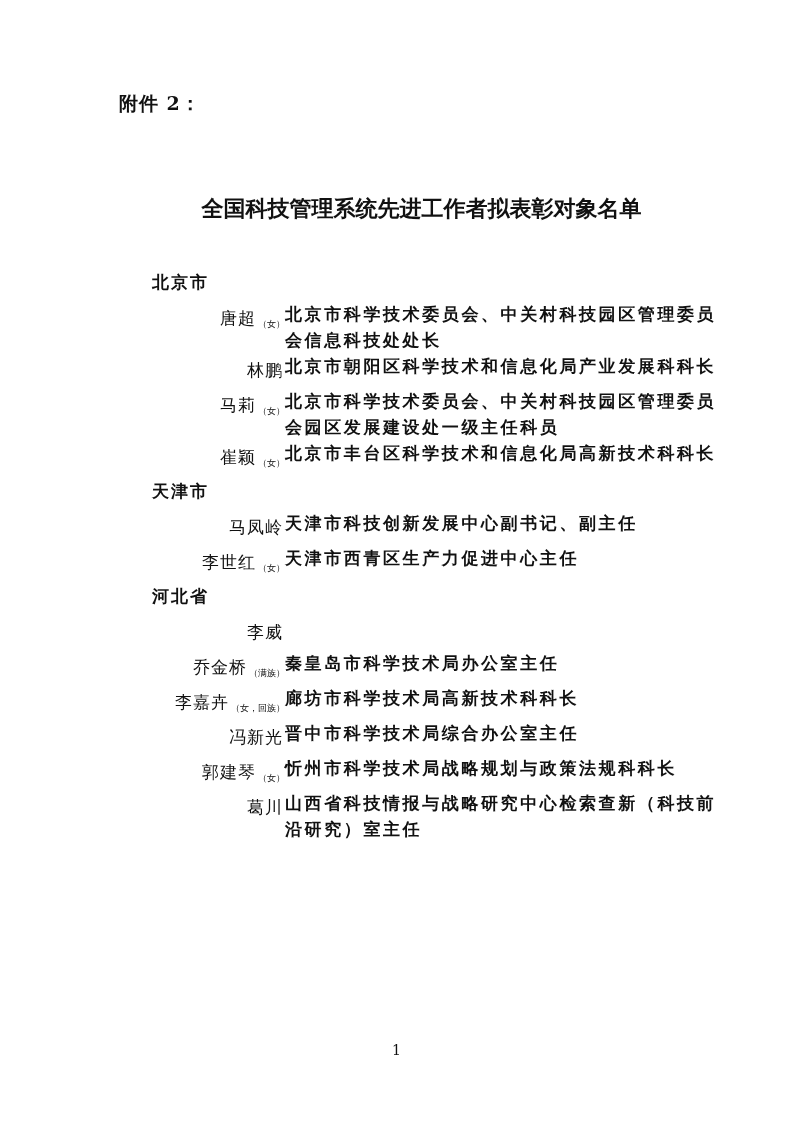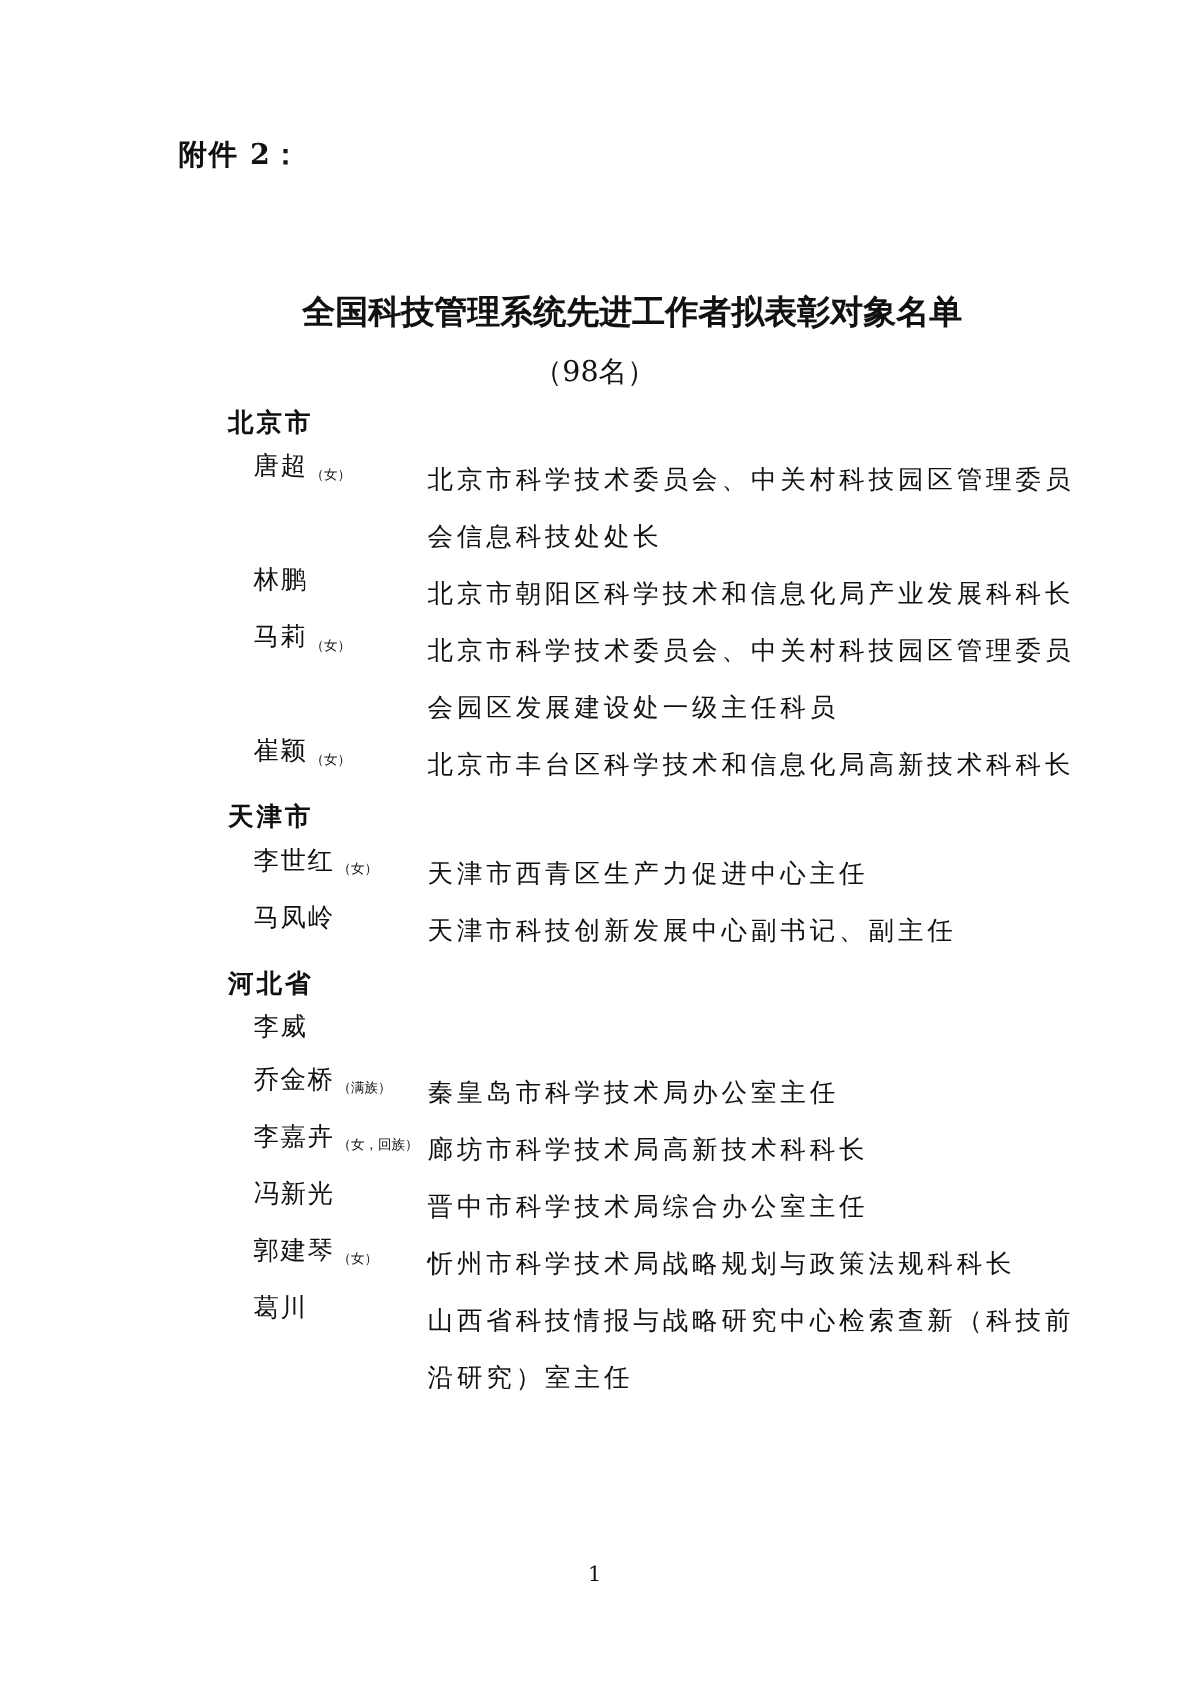--- a/index.html
+++ b/index.html
@@ -68,55 +68,56 @@
     }
     .entry {
       display: flex;
       align-items: flex-start;
     }
     .person {
       width: 133px;
       padding-left: 17px;
       box-sizing: border-box;
       font-size: 17px;
-      line-height: 21px;
+      line-height: 35px;
       height: 35px;
       white-space: nowrap;
       letter-spacing: 1px;
+      text-align: right;
     }
     .note {
       font-size: 9px;
       letter-spacing: 0px;
       vertical-align: -3px;
       margin-left: 2px;
     }
     .position {
       width: 440px;
       font-size: 17px;
-      line-height: 38px;
+      line-height: 26px;
       letter-spacing: 2.6px;
       word-break: break-all;
+      font-weight: bold;
     }
     .page-number {
       position: absolute;
       left: 0;
       width: 793px;
       top: 1040px;
       text-align: center;
       font-size: 14px;
       line-height: 20px;
     }
   </style>
 </head>
 <body>
 
 <div class="page">
   <div class="attachment">附件 2：</div>
   <div class="title">全国科技管理系统先进工作者拟表彰对象名单</div>
-  <div class="subtitle">（98名）</div>
 
   <div class="list">
 
     <div class="province">北京市</div>
     <div class="entry">
       <div class="person"><span>唐超</span><span class="note">（女）</span></div>
       <div class="position">北京市科学技术委员会、中关村科技园区管理委员会信息科技处处长</div>
     </div>
     <div class="entry">
       <div class="person"><span>林鹏</span><span class="note"></span></div>
@@ -126,26 +127,26 @@
       <div class="person"><span>马莉</span><span class="note">（女）</span></div>
       <div class="position">北京市科学技术委员会、中关村科技园区管理委员会园区发展建设处一级主任科员</div>
     </div>
     <div class="entry">
       <div class="person"><span>崔颖</span><span class="note">（女）</span></div>
       <div class="position">北京市丰台区科学技术和信息化局高新技术科科长</div>
     </div>
 
     <div class="province">天津市</div>
     <div class="entry">
+      <div class="person"><span>马凤岭</span><span class="note"></span></div>
+      <div class="position">天津市科技创新发展中心副书记、副主任</div>
+    </div>
+    <div class="entry">
       <div class="person"><span>李世红</span><span class="note">（女）</span></div>
       <div class="position">天津市西青区生产力促进中心主任</div>
-    </div>
-    <div class="entry">
-      <div class="person"><span>马凤岭</span><span class="note"></span></div>
-      <div class="position">天津市科技创新发展中心副书记、副主任</div>
     </div>
 
     <div class="province">河北省</div>
     <div class="entry">
       <div class="person"><span>李威</span><span class="note"></span></div>
     </div>
     <div class="entry">
       <div class="person"><span>乔金桥</span><span class="note">（满族）</span></div>
       <div class="position">秦皇岛市科学技术局办公室主任</div>
     </div>

